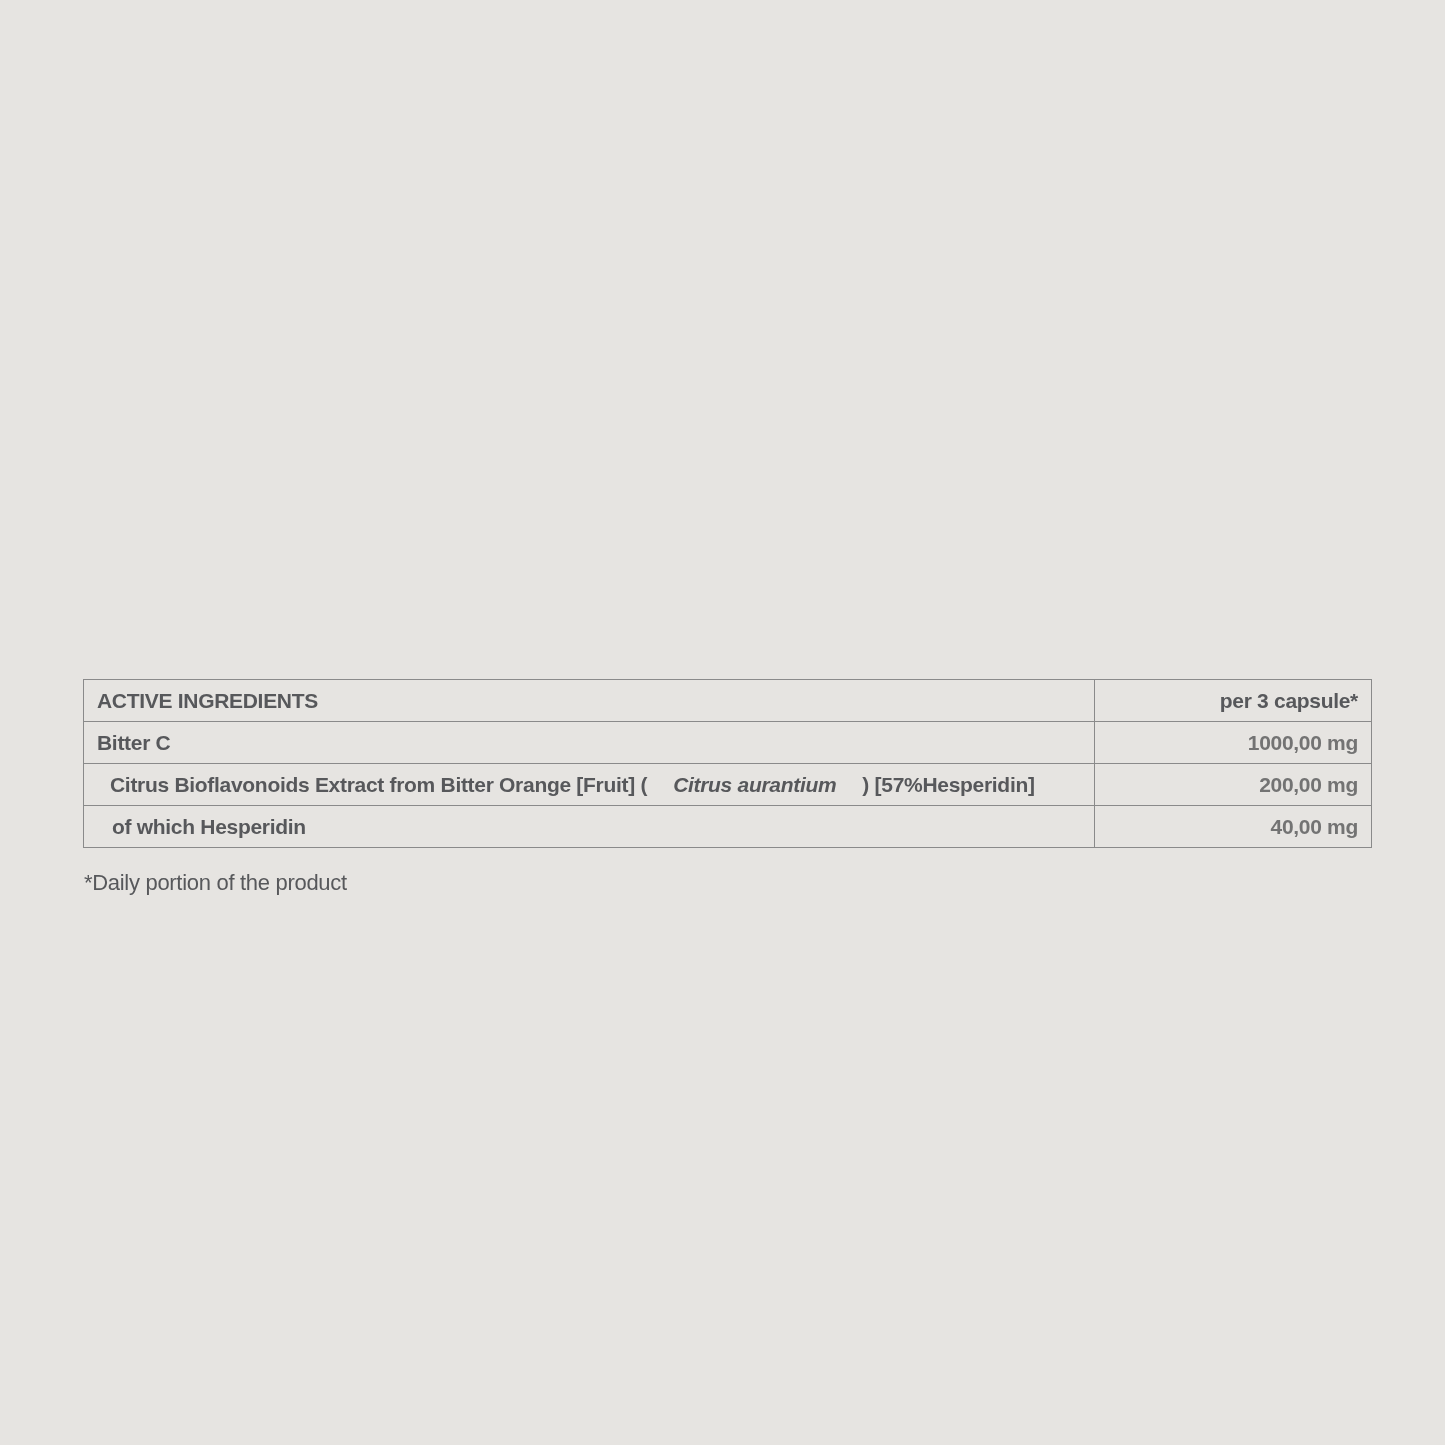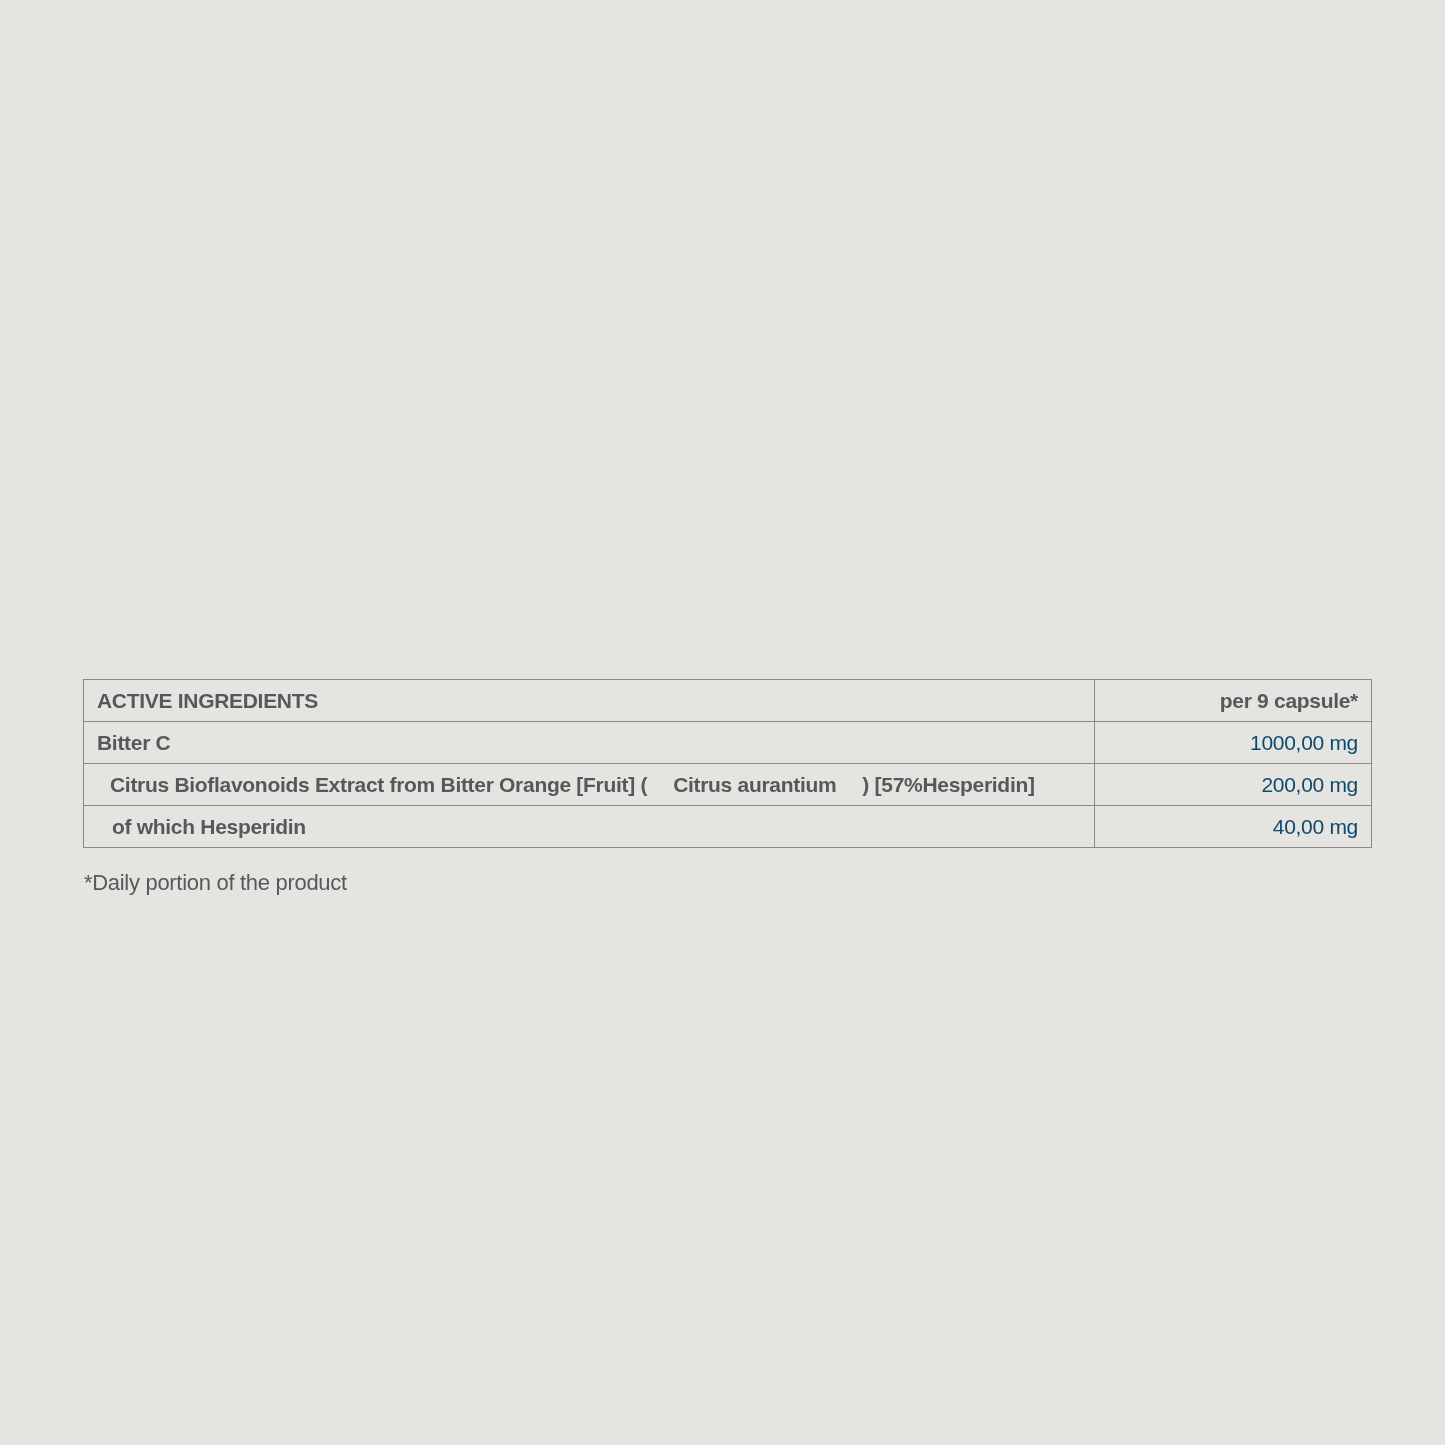--- a/index.html
+++ b/index.html
@@ -38,46 +38,47 @@
     font-weight: bold;
   }
   .amount-col {
     text-align: right;
     width: 277px;
   }
   thead .amount-col {
     font-weight: bold;
   }
   tbody .amount-col {
-    font-weight: normal;
-    color: #0c4a6e;
+    font-weight: bold;
+    color: #737373;
   }
   td.indented {
     padding-left: 28px;
   }
   .latin-name {
+    font-style: italic;
   }
   .footnote {
     margin-top: 9px;
     font-size: 22px;
     font-weight: normal;
     letter-spacing: -0.3px;
     padding-left: 1px;
   }
 </style>
 </head>
 <body>
 
 <div class="label-content">
 
   <table class="ingredients-table">
     <thead>
       <tr>
         <th class="name-col">ACTIVE INGREDIENTS</th>
-        <th class="amount-col">per 9 capsule*</th>
+        <th class="amount-col">per 3 capsule*</th>
       </tr>
     </thead>
     <tbody>
       <tr>
         <td class="name-col">Bitter C</td>
         <td class="amount-col">1000,00 mg</td>
       </tr>
       <tr>
         <td class="name-col"><span>Citrus Bioflavonoids Extract from Bitter Orange [Fruit] (</span><span class="latin-name">Citrus aurantium</span><span>) [57%Hesperidin]</span></td>
         <td class="amount-col">200,00 mg</td>

